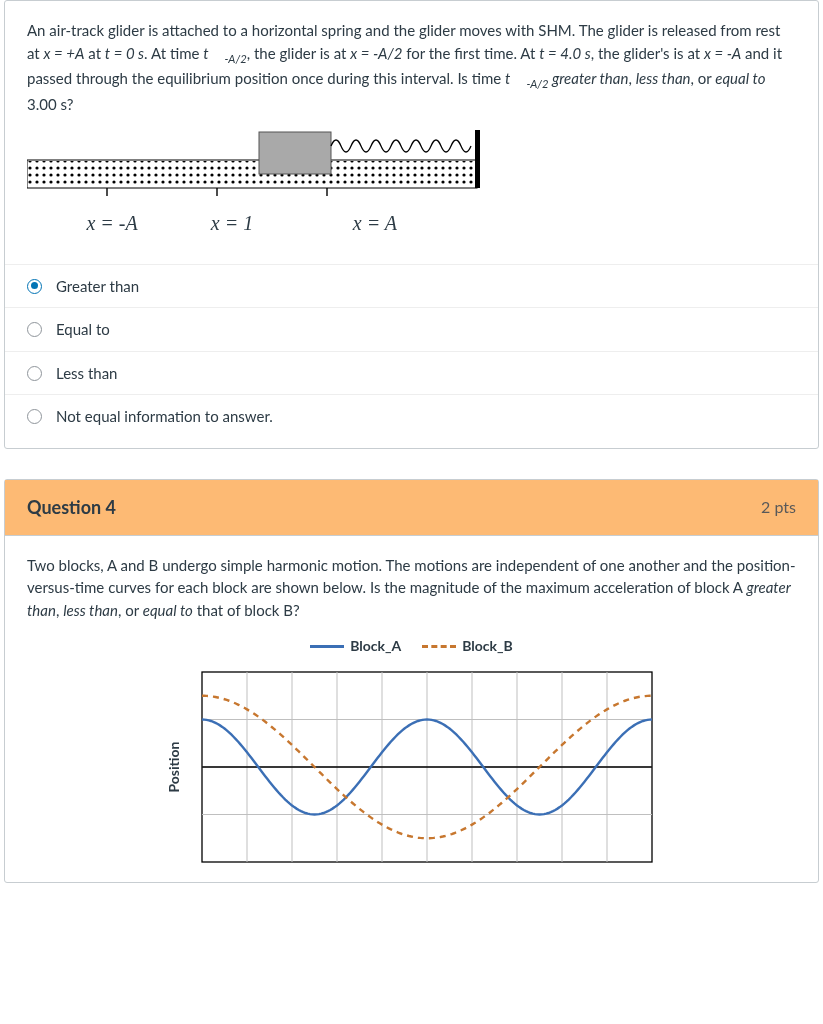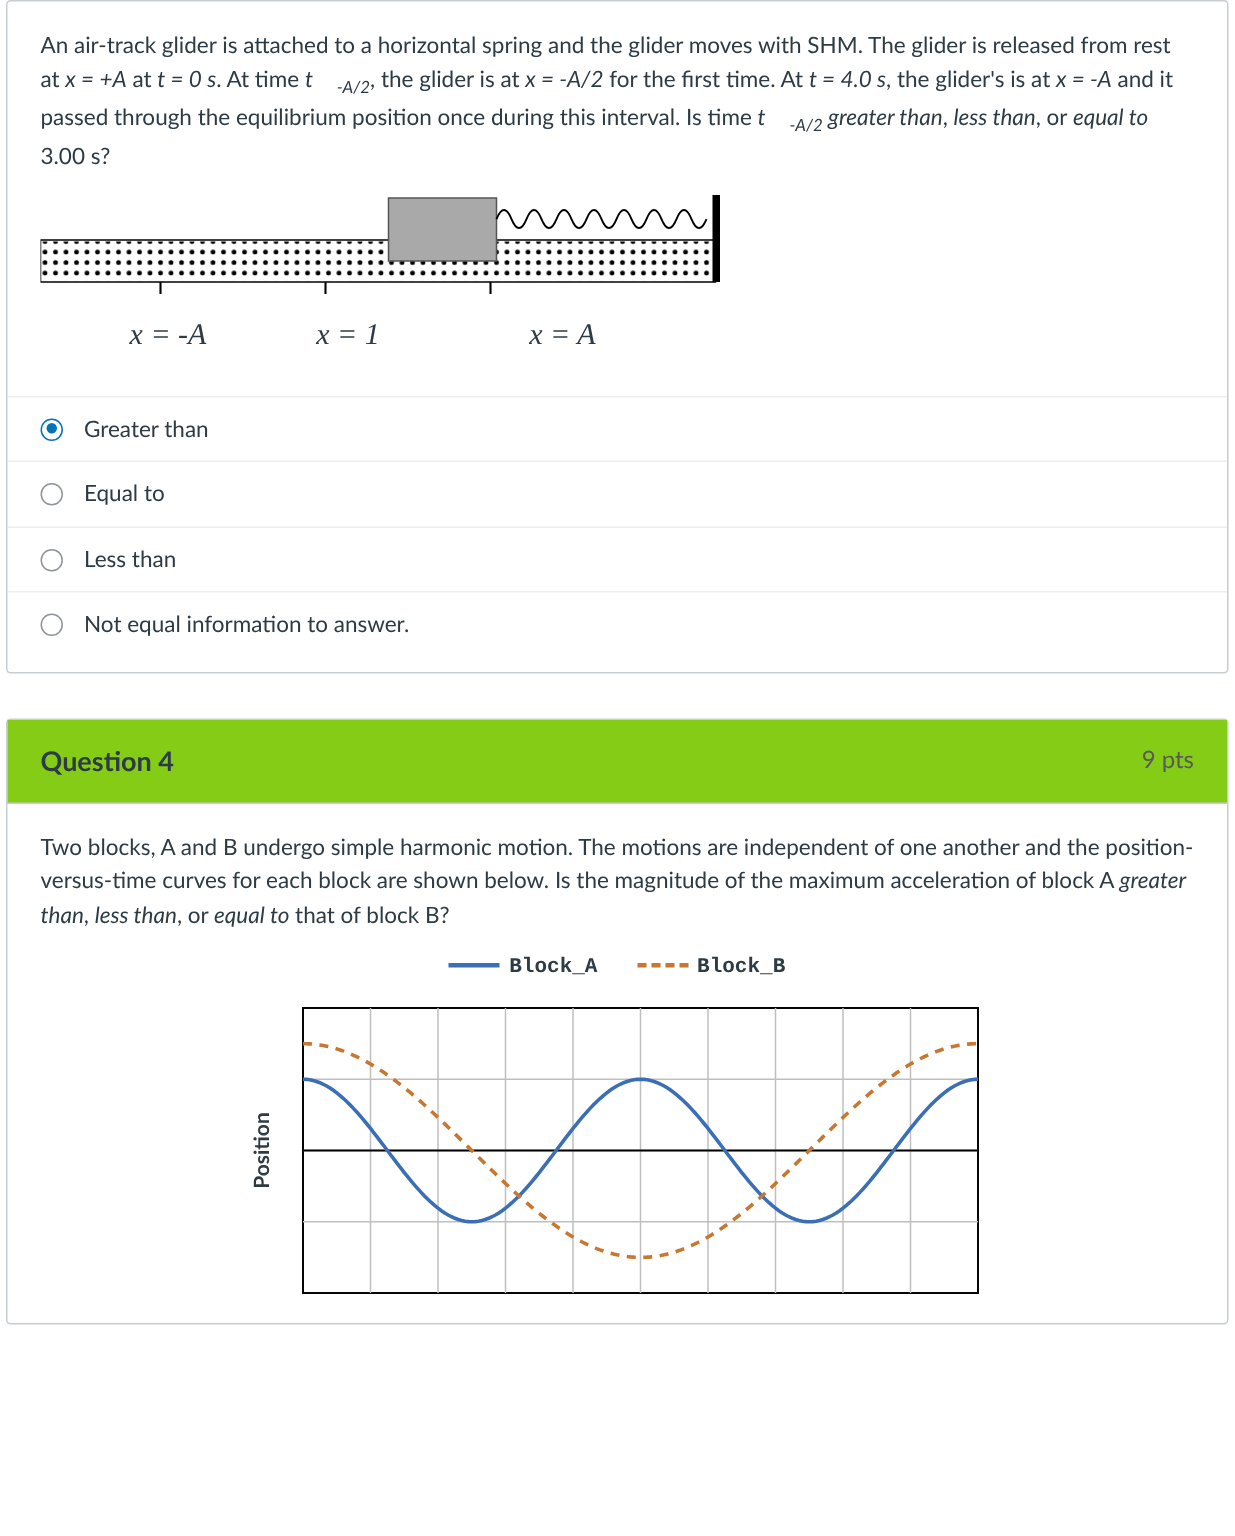--- a/index.html
+++ b/index.html
@@ -12,21 +12,21 @@
     width: 823px;
   }
   .question-card {
     border: 1px solid #c7cdd1;
     border-radius: 3px;
     margin: 0 4px 30px 4px;
     background: #fff;
   }
   .question-body { padding: 18px 22px 10px 22px; }
   .q-header {
-    background: #84cc16;
+    background: #fdba74;
     border-bottom: 1px solid #c7cdd1;
     padding: 14px 22px;
     display: flex;
     justify-content: space-between;
     align-items: center;
   }
   .q-header .title { font-weight: 700; font-size: 18px; color: #2d3b45; }
   .q-header .pts { font-size: 16px; color: #595959; }
   .prompt { margin-bottom: 14px; }
   .em { font-style: italic; text-align: right; }
@@ -50,21 +50,21 @@
     width:7px; height:7px; border-radius:50%; background:#0374b5;
   }
   .answer-label { color:#2d3b45; }
   
   .airtrack-wrap { margin: 10px 0 6px 0; }
   .airtrack-svg { display:block; }
   .axis-labels { display:flex; margin-top:8px; font-family: "Times New Roman", serif; font-size:20px; font-style: italic; }
   .axis-labels span { display:inline-block; text-align:center; }
   
   .chart-wrap { margin-top: 12px; }
-  .legend { text-align:center; font-weight:700; font-size:14px; margin-bottom:6px;font-family:Liberation Mono, monospace; }
+  .legend { text-align:center; font-weight:700; font-size:14px; margin-bottom:6px; }
   .legend .seg { display:inline-block; vertical-align:middle; }
   .legend .solid { width:34px; height:0; border-top:3px solid #3b6fb5; margin:0 6px 3px 0;}
   .legend .dashed { width:34px; height:0; border-top:3px dashed #c7772f; margin:0 6px 3px 18px;}
   .chart-svg { display:block; margin:0 auto; }
   .chart-xlabel { text-align:center; font-weight:700; font-size:14px; margin-top:4px; }
   .chart-ylabel {
     position:absolute; left:6px; top:50%;
     transform: translateY(-50%) rotate(-90deg);
     transform-origin:center; font-weight:700; font-size:14px;
   }
@@ -130,21 +130,21 @@
         <span class="radio"></span>
         <span class="answer-label">Not equal information to answer.</span>
       </div>
     </div>
   </div>
 </div>
 
 <div class="question-card">
   <div class="q-header">
     <span class="title">Question 4</span>
-    <span class="pts">9 pts</span>
+    <span class="pts">2 pts</span>
   </div>
   <div class="question-body">
     <p class="prompt">
       <span>Two blocks, A and B undergo simple harmonic motion.  The motions are independent of one another and the position-versus-time curves for each block are shown below.  Is the magnitude of the maximum acceleration of block A </span><span class="em">greater than</span><span>, </span><span class="em">less than</span><span>, or </span><span class="em">equal to</span><span> that of block B?</span>
     </p>
 
     <div class="chart-wrap">
       <div class="legend">
         <span class="seg solid"></span><span>Block_A</span>
         <span class="seg dashed"></span><span>Block_B</span>

